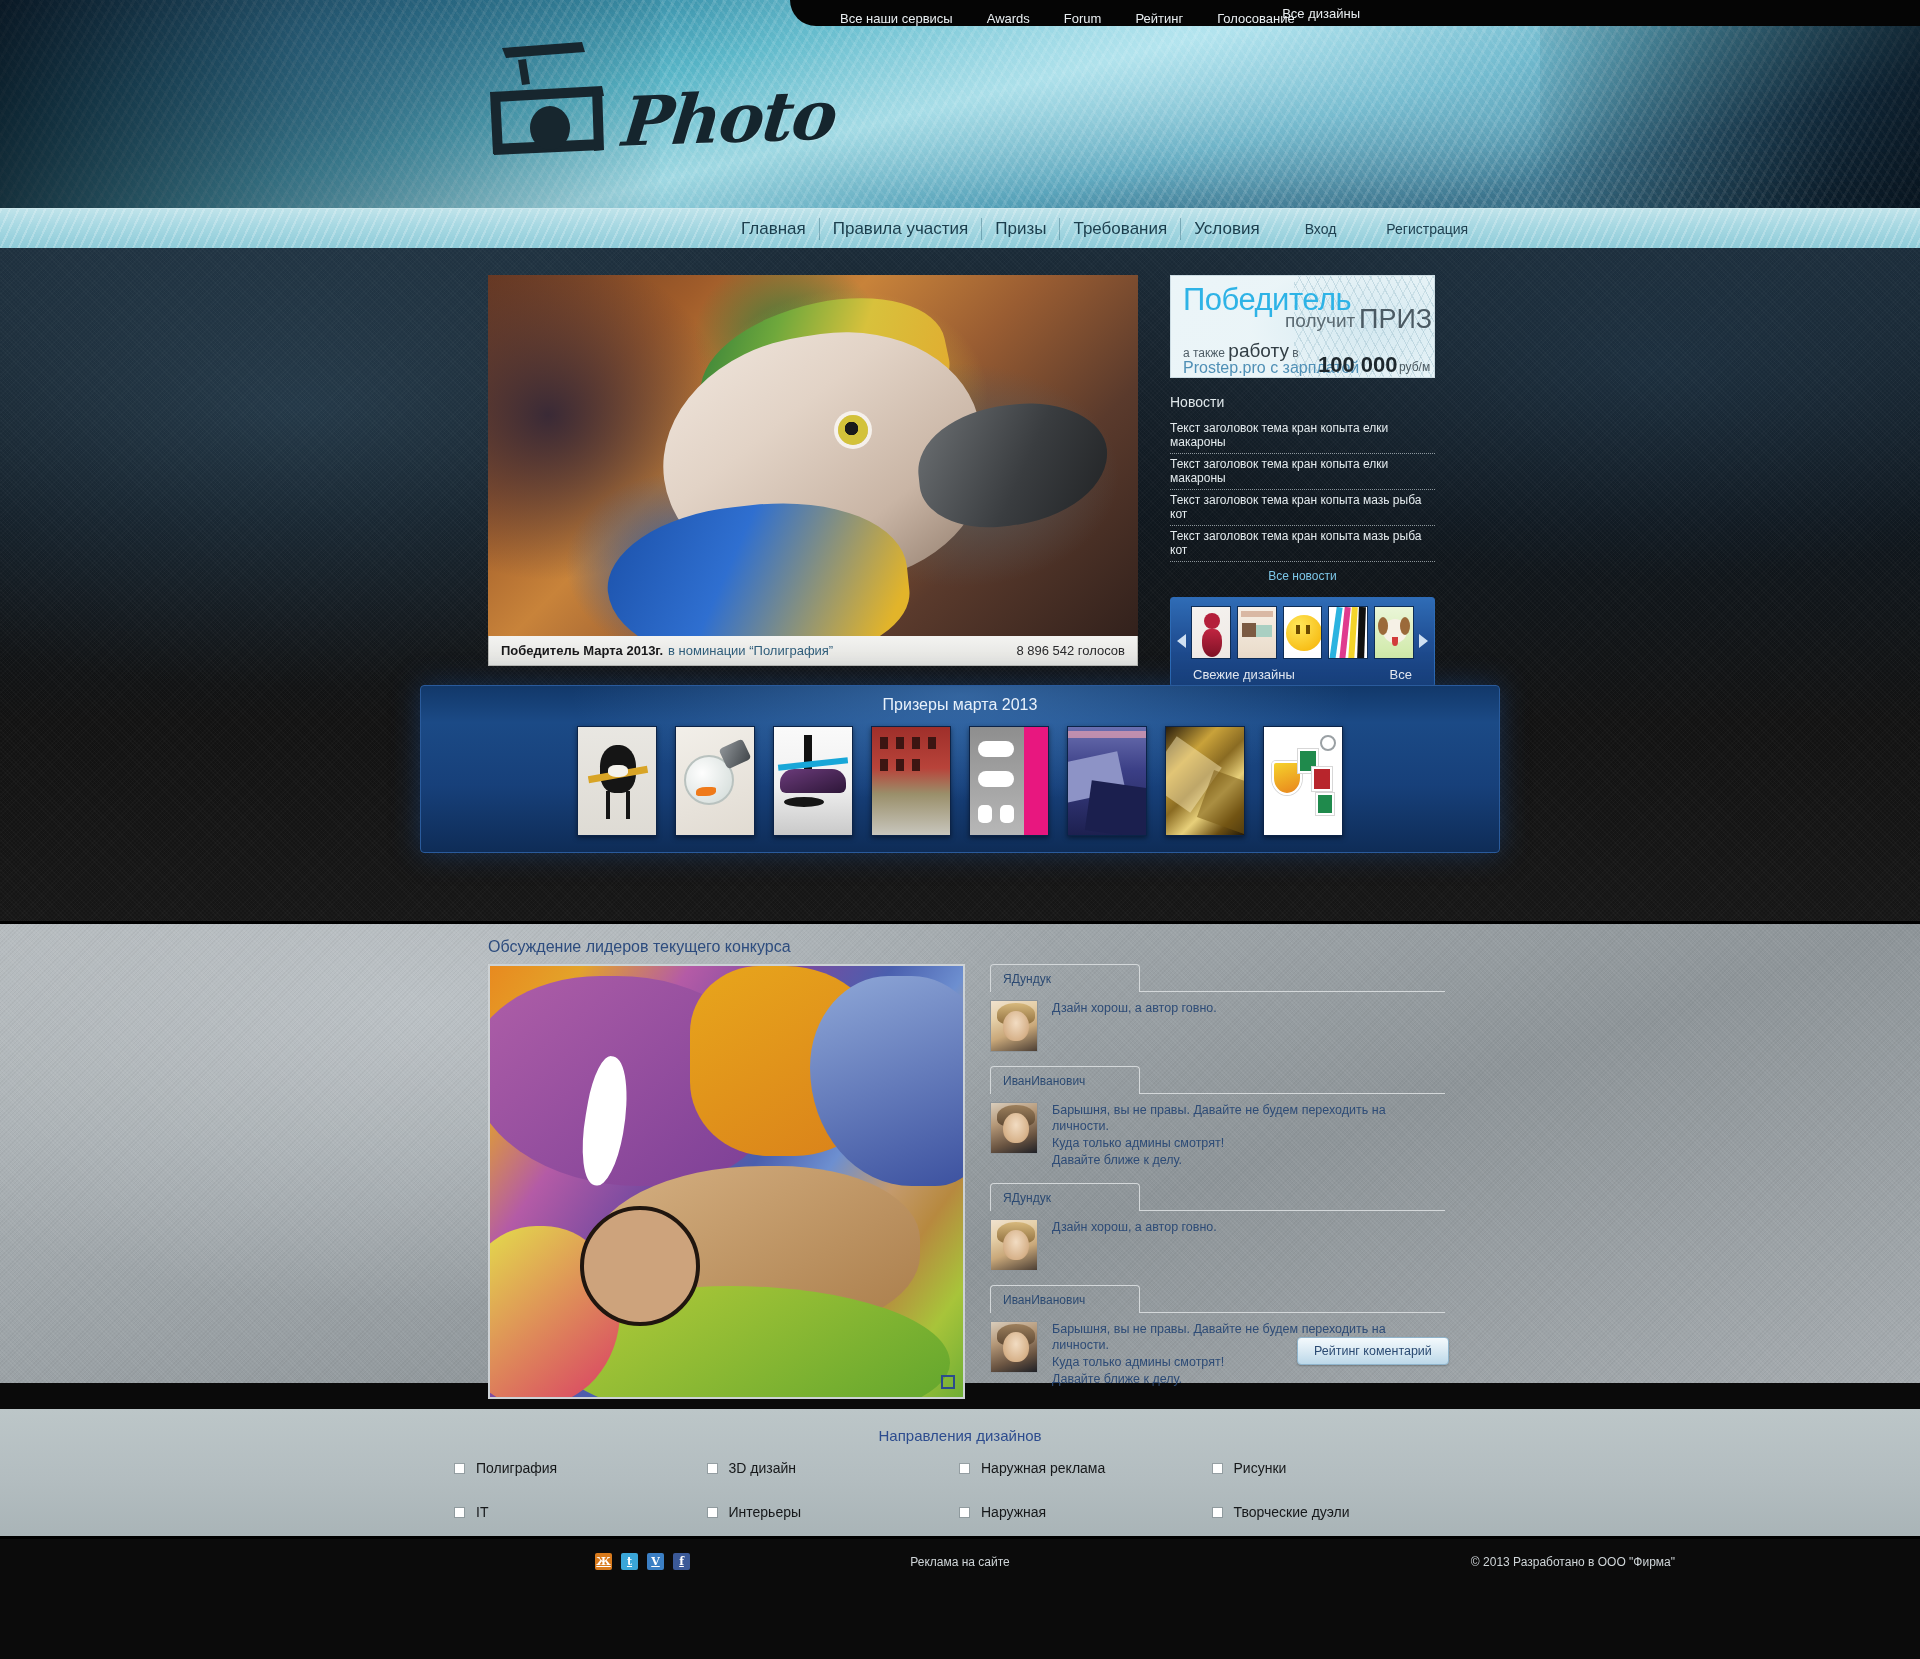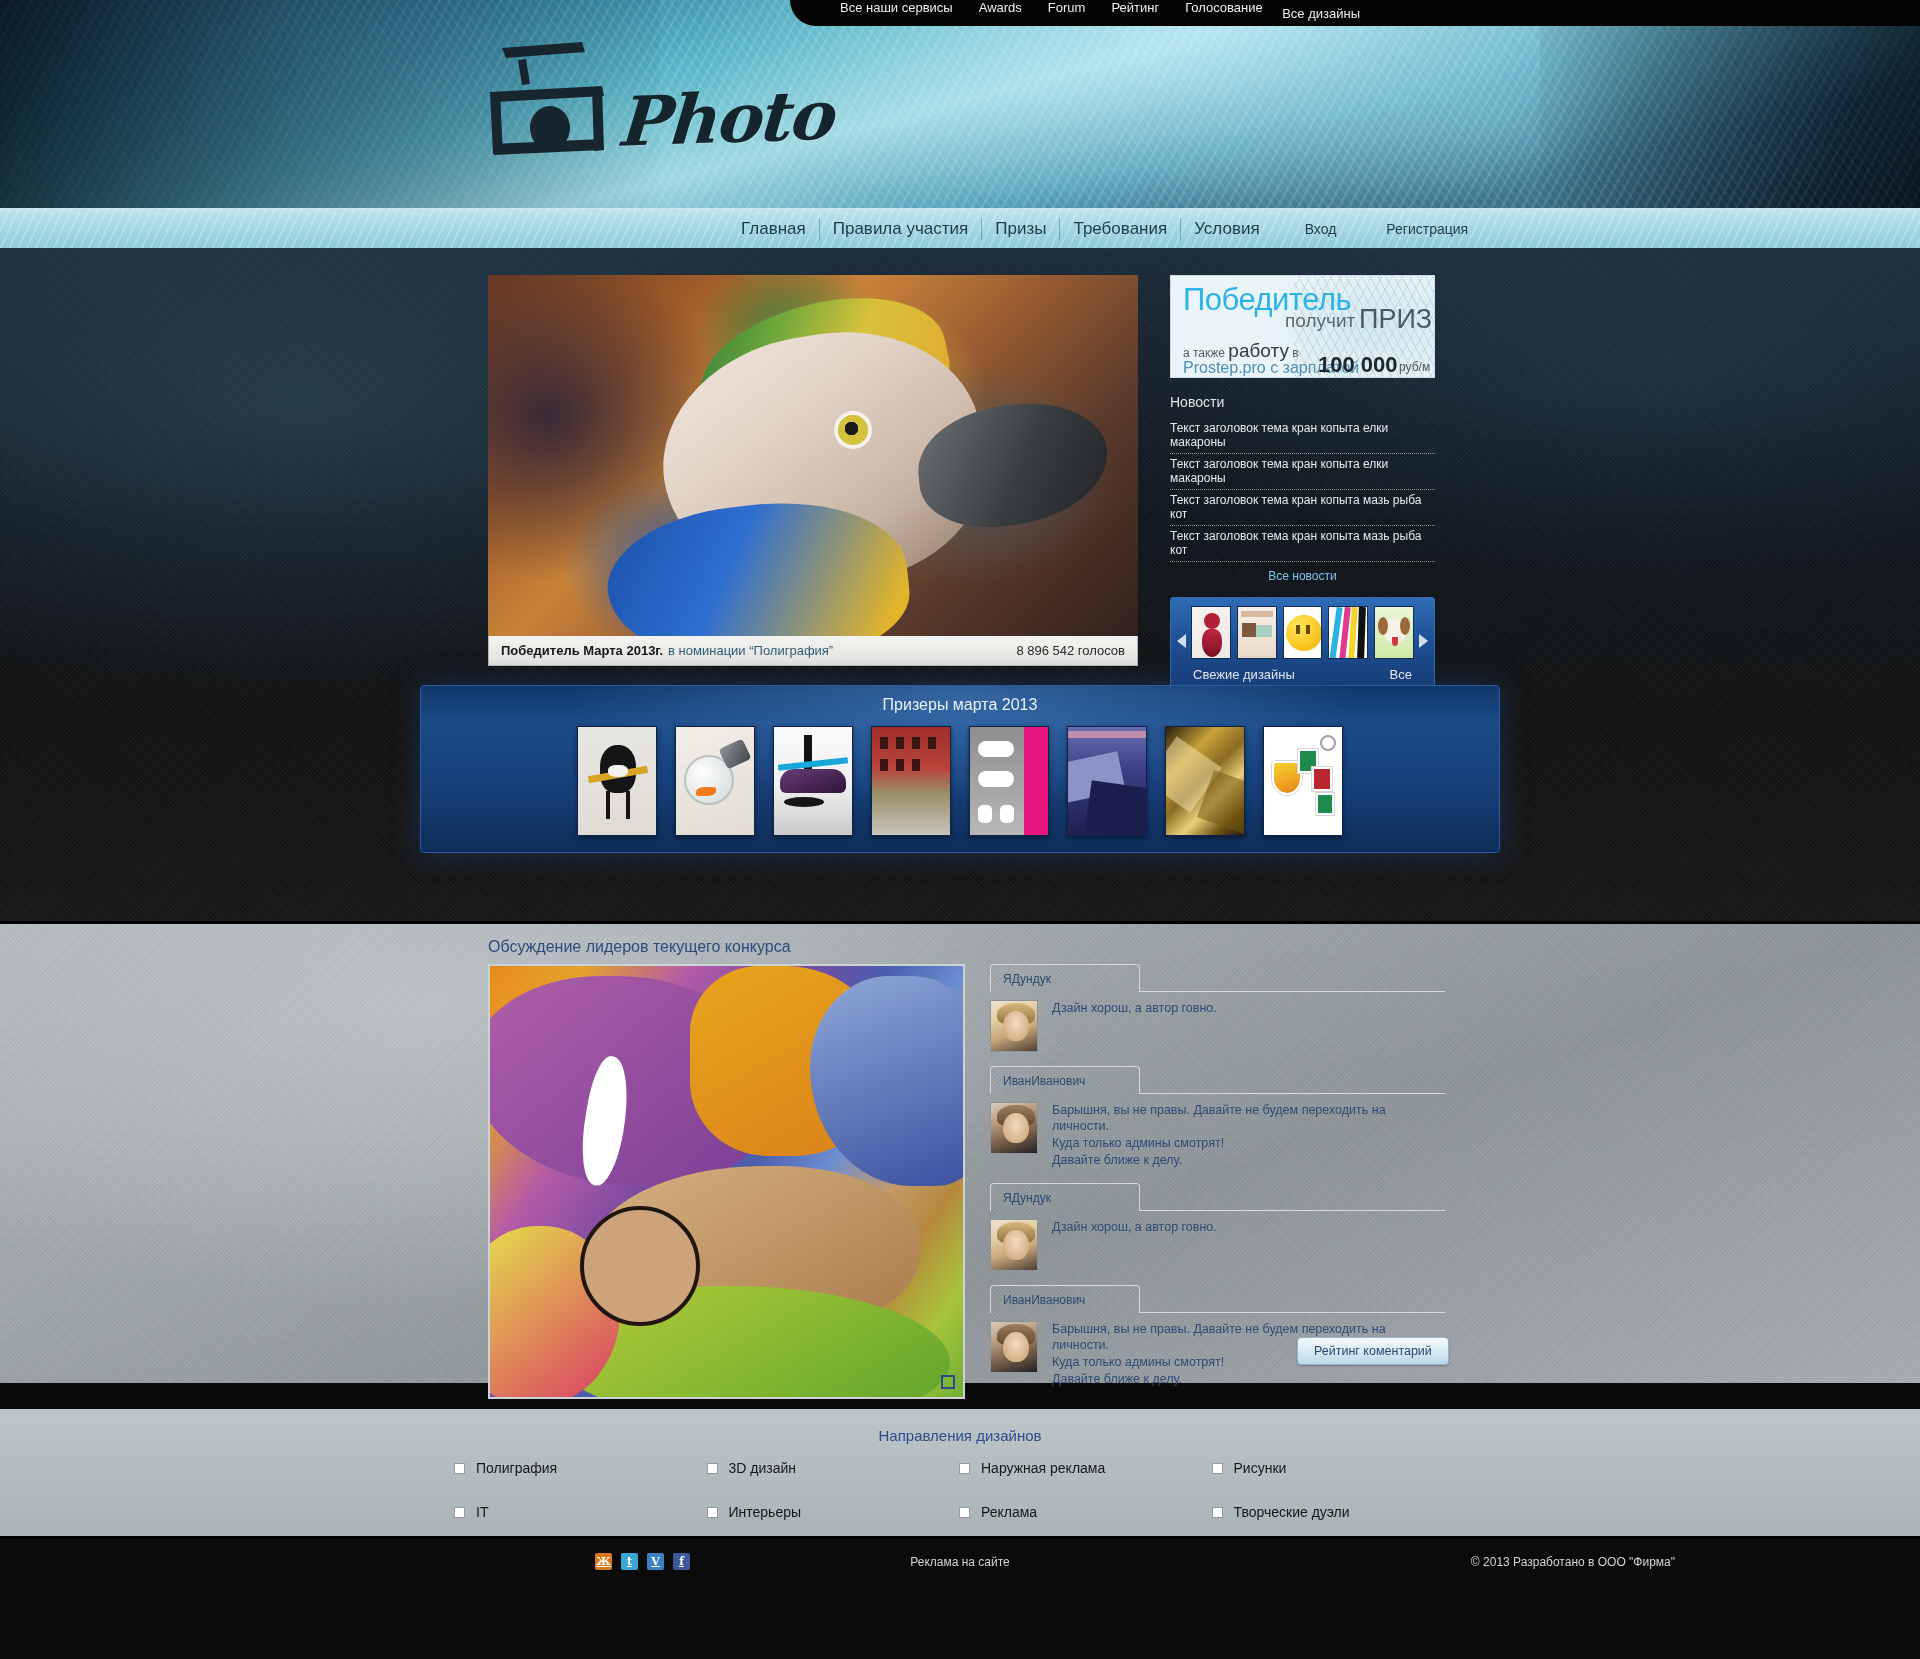--- a/index.html
+++ b/index.html
@@ -50,21 +50,21 @@
     position: absolute; left: 830px; top: 0; width: 1090px; height: 26px;
     background: #050505;
   }
   .topbar .tb-curve {
     position: absolute; left: 790px; top: 0; width: 60px; height: 26px;
     background: #050505;
     border-bottom-left-radius: 26px;
   }
   .topbar .tb-items {
     position: relative; z-index: 2;
-    display: flex; align-items: flex-start; gap: 26px;
+    display: flex; align-items: flex-end; gap: 34px;
     margin-left: 840px; height: 26px;
   }
   .topbar a {
     color: #e9eef1; font-size: 13px; text-decoration: none; white-space: nowrap;
   }
   .topbar .tb-right {
     position: absolute; right: 560px; top: 0; height: 26px;
     display: flex; align-items: center; z-index: 2;
   }
 
@@ -769,21 +769,21 @@
     <div class="diritem">
       <span class="sq"></span>
       <span>IT</span>
     </div>
     <div class="diritem">
       <span class="sq"></span>
       <span>Интерьеры</span>
     </div>
     <div class="diritem">
       <span class="sq"></span>
-      <span>Реклама</span>
+      <span>Наружная</span>
     </div>
     <div class="diritem">
       <span class="sq"></span>
       <span>Творческие дуэли</span>
     </div>
   </div>
 </div>
 
 <div class="bottombar">
   <div class="socials">

